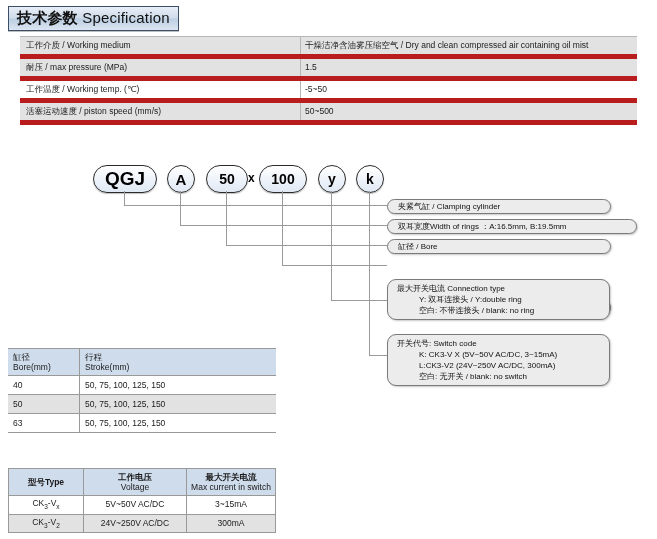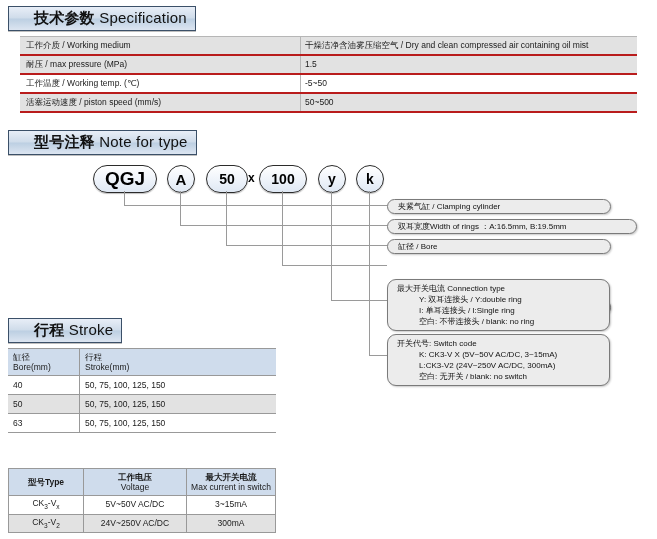--- a/index.html
+++ b/index.html
@@ -14,21 +14,21 @@
   }
   .page{position:relative;width:657px;height:539px;}
 
   
   .plaque{
     position:absolute;
     display:inline-block;
     border:1px solid #3b5068;
     background:linear-gradient(to bottom,#e8eef7 0%,#cfdcea 48%,#bccfe2 52%,#dce5f1 100%);
     box-shadow:0 1px 0 rgba(0,0,0,.25);
-    padding:2px 8px 3px 25px;
+    padding:2px 8px 3px 8px;
     font-size:15px;
     line-height:18px;
     color:#111;
     white-space:nowrap;
     letter-spacing:.2px;
   }
   .plaque .cn{font-weight:bold;}
   .plaque .en{font-weight:normal;}
 
   
@@ -42,21 +42,21 @@
   table.tbl td,table.tbl th{
     padding:2px 4px;
     vertical-align:middle;
     font-weight:normal;
   }
 
   
   #spec-table{left:20px;top:36px;width:617px;}
   #spec-table td{
     border-top:1px solid #b6b6b6;
-    border-bottom:2px solid #b91c1c;
+    border-bottom:5px solid #b91c1c;
     height:13px;
     margin-top:48px;
   }
   #spec-table td.lbl{width:270px;border-right:1px solid #b6b6b6;text-align:left;padding-left:6px;}
   #spec-table td.val{text-align:left;}
   #spec-table tr.alt td{background:#e2e2e2;}
 
   
   #stroke-table{left:8px;top:348px;width:268px;}
   #stroke-table td,#stroke-table th{
@@ -166,24 +166,20 @@
         <td class="lbl">工作温度 / Working temp. (℃)</td>
         <td class="val">-5~50</td>
       </tr>
       <tr class="alt">
         <td class="lbl">活塞运动速度 / piston speed (mm/s)</td>
         <td class="val">50~500</td>
       </tr>
     </tbody>
   </table>
 
-  <div class="plaque" style="left:8px;top:130px;">
-    <span class="cn">型号注释</span>
-    <span class="en">Note for type</span>
-  </div>
 
   <div class="codebox pill" style="left:93px;top:165px;width:62px;height:26px;font-size:19px;">QGJ</div>
   <div class="codebox circ" style="left:167px;top:165px;width:26px;height:26px;font-size:15px;">A</div>
   <div class="codebox pill" style="left:206px;top:165px;width:40px;height:26px;font-size:14px;">50</div>
   <div class="xsign" style="left:248px;top:171px;">x</div>
   <div class="codebox pill" style="left:259px;top:165px;width:46px;height:26px;font-size:14px;">100</div>
   <div class="codebox circ" style="left:318px;top:165px;width:26px;height:26px;font-size:14px;">y</div>
   <div class="codebox circ" style="left:356px;top:165px;width:26px;height:26px;font-size:14px;">k</div>
 
   <div class="ln v" style="left:124px;top:191px;height:14px;"></div>
@@ -208,35 +204,30 @@
 
   <div class="callout oneline" style="left:387px;top:219px;width:228px;">双耳宽度Width of rings ：A:16.5mm, B:19.5mm</div>
 
   <div class="callout oneline" style="left:387px;top:239px;width:202px;">缸径 / Bore</div>
 
   <div class="callout oneline" style="left:387px;top:259px;width:202px;margin-top:41px;">行程 / Stroke</div>
 
   <div class="callout multi" style="left:387px;top:279px;width:202px;">
     <span class="hd">最大开关电流 Connection type</span>
     <span class="ind">Y: 双耳连接头 / Y:double ring</span>
-    <span class="ind">I: 单耳连接头 / I:Single ring</span>
     <span class="ind">空白: 不带连接头 / blank: no ring</span>
   </div>
 
   <div class="callout multi" style="left:387px;top:334px;width:202px;">
     <span class="hd">开关代号: Switch code</span>
     <span class="ind">K: CK3-V X (5V~50V AC/DC, 3~15mA)</span>
     <span class="ind">L:CK3-V2 (24V~250V AC/DC, 300mA)</span>
     <span class="ind">空白: 无开关 / blank: no switch</span>
   </div>
 
-  <div class="plaque" style="left:8px;top:318px;">
-    <span class="cn">行程</span>
-    <span class="en">Stroke</span>
-  </div>
 
   <table class="tbl" id="stroke-table">
     <thead>
       <tr>
         <th class="c1">
           <span class="th2">缸径</span>
           <span class="th2">Bore(mm)</span>
         </th>
         <th class="c2">
           <span class="th2">行程</span>

